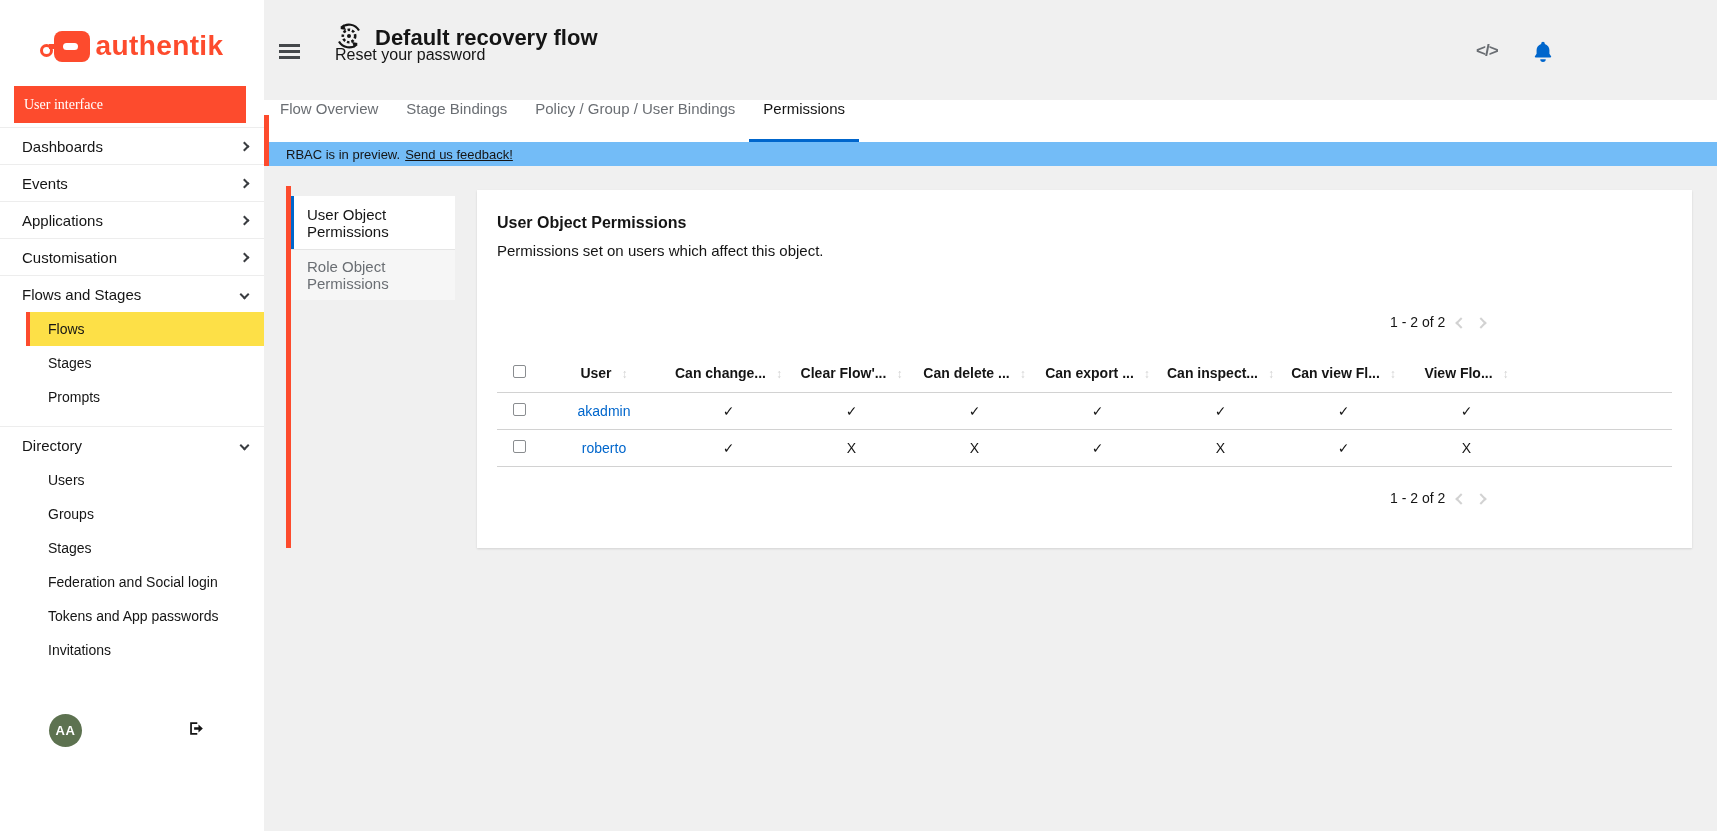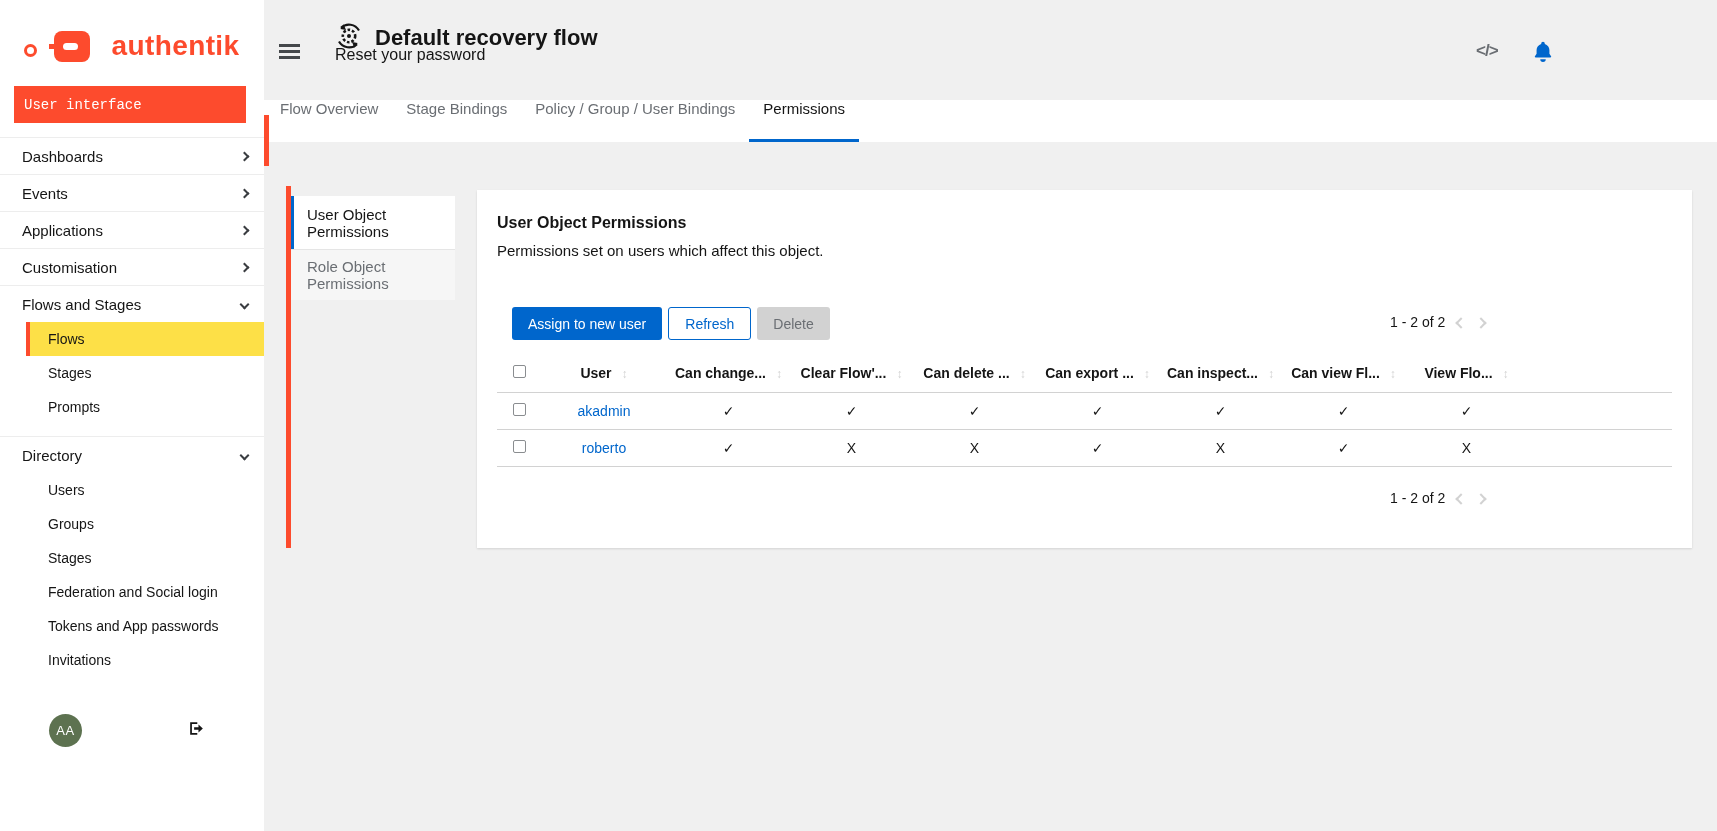--- a/index.html
+++ b/index.html
@@ -1,38 +1,38 @@
 <!DOCTYPE html>
 <html><head>
 <meta charset="utf-8">
 <style>
 *{box-sizing:border-box;margin:0;padding:0}
 body{background:#fff}
 .app{position:relative;width:1717px;height:831px;font-family:"Liberation Sans",sans-serif;color:#151515;background:#fff;overflow:hidden}
 
 
 .sidebar{position:absolute;left:0;top:0;width:264px;height:100%;background:#fff;z-index:2}
-.logo{display:flex;align-items:center;justify-content:center;gap:21px;padding:30px 16px 12px}
+.logo{display:flex;align-items:center;justify-content:center;gap:5px;padding:30px 16px 12px}
 .logo .ring{width:13px;height:13px;border:3.5px solid #fd4b2d;border-radius:50%;margin-top:9px}
 .logo .head{position:relative;width:36px;height:31px;background:#fd4b2d;border-radius:8px;margin-left:-4px}
 .logo .head:before{content:"";position:absolute;left:-5px;top:13px;width:8px;height:5px;background:#fd4b2d}
 .logo .head:after{content:"";position:absolute;left:9px;top:12px;width:15px;height:7px;background:#fff;border-radius:3.5px}
 .logo .word{font-size:28px;font-weight:700;color:#fd4b2d;letter-spacing:.4px}
-.ui-btn{margin:12px 14px 0;width:232px;height:37px;background:#fd4b2d;color:#fff;font-size:14px;display:flex;align-items:center;padding-left:10px;border:none;cursor:pointer;font-family:Liberation Mono, monospace}
-.nav{margin-top:14px;font-size:15px}
+.ui-btn{margin:12px 14px 0;width:232px;height:37px;background:#fd4b2d;color:#fff;font-size:14px;display:flex;align-items:center;padding-left:10px;border:none;cursor:pointer;font-family:Liberation Serif, serif}
+.nav{margin-top:4px;font-size:15px}
 .nav-top{height:37px;display:flex;align-items:center;justify-content:space-between;padding:0 16px 0 22px;border-top:1px solid #ededed;cursor:pointer}
 .nav-group{padding-bottom:12px}
 .nav-sub{height:34px;margin-left:26px;display:flex;align-items:center;padding-left:18px;font-size:14px;border-left:4px solid transparent;cursor:pointer}
 .nav-sub.sel{background:#fde047;border-left-color:#fd4b2d}
 .chv{display:inline-block;width:7px;height:7px;border-right:2.4px solid #3a3d41;border-bottom:2.4px solid #3a3d41}
 .chv.r{transform:rotate(-45deg)}
 .chv.d{transform:rotate(45deg)}
 .chv.l{transform:rotate(135deg)}
 .user-row{position:absolute;left:0;top:706px;width:264px;height:48px;display:flex;align-items:center;justify-content:space-between;padding:0 58px 0 49px}
-.avatar{width:33px;height:33px;border-radius:50%;background:#5d7250;color:#fff;display:flex;align-items:center;justify-content:center;font-size:13px;font-weight:400;letter-spacing:.5px}
+.avatar{width:33px;height:33px;border-radius:50%;background:#5d7250;color:#fff;display:flex;align-items:center;justify-content:center;font-size:13px;font-weight:700;letter-spacing:.5px}
 
 
 .main{position:absolute;left:264px;top:0;right:0;height:100%;background:#f0f0f0}
 .burger{position:absolute;left:15px;top:44px;width:21px;cursor:pointer}
 .burger i{display:block;height:2.6px;background:#44474a;margin-bottom:3.6px}
 .title-row{position:absolute;left:71px;top:22px;display:flex;align-items:center;gap:12px}
 .title-row h1{font-size:22px;font-weight:700}
 .subtitle{position:absolute;left:71px;top:46px;font-size:16px}
 .code-ic{position:absolute;left:1212px;top:41px;font-size:17px;font-weight:700;color:#6a6e73;letter-spacing:-1px;cursor:pointer}
 .bell{position:absolute;left:1268px;top:40px;cursor:pointer}
@@ -196,40 +196,39 @@
           <span>Stage Bindings</span>
         </div>
         <div class="tab">
           <span>Policy / Group / User Bindings</span>
         </div>
         <div class="tab active">
           <span>Permissions</span>
         </div>
       </div>
 
+    <div class="banner">
+      <span>RBAC is in preview.</span>
+      <a>Send us feedback!</a>
+    </div>
 
     <div class="stripe sA"></div>
     <div class="stripe sB"></div>
 
     <div class="subtab active">
       <span>User Object Permissions</span>
     </div>
     <div class="subtab idle">
       <span>Role Object Permissions</span>
     </div>
 
     <div class="panel">
       <h2>User Object Permissions</h2>
       <div class="pdesc">Permissions set on users which affect this object.</div>
 
-      <div class="toolbar">
-        <button class="btn primary">Assign to new user</button>
-        <button class="btn secondary">Refresh</button>
-        <button class="btn disabled">Delete</button>
-      </div>
 
       <div class="pag pag-top" id="pag-top">
           <span>1 - 2 of 2</span>
           <button><span class="chv l"></span></button>
           <button><span class="chv r"></span></button>
         </div>
 
       <table class="tbl">
         <colgroup>
           <col style="width:44px">

